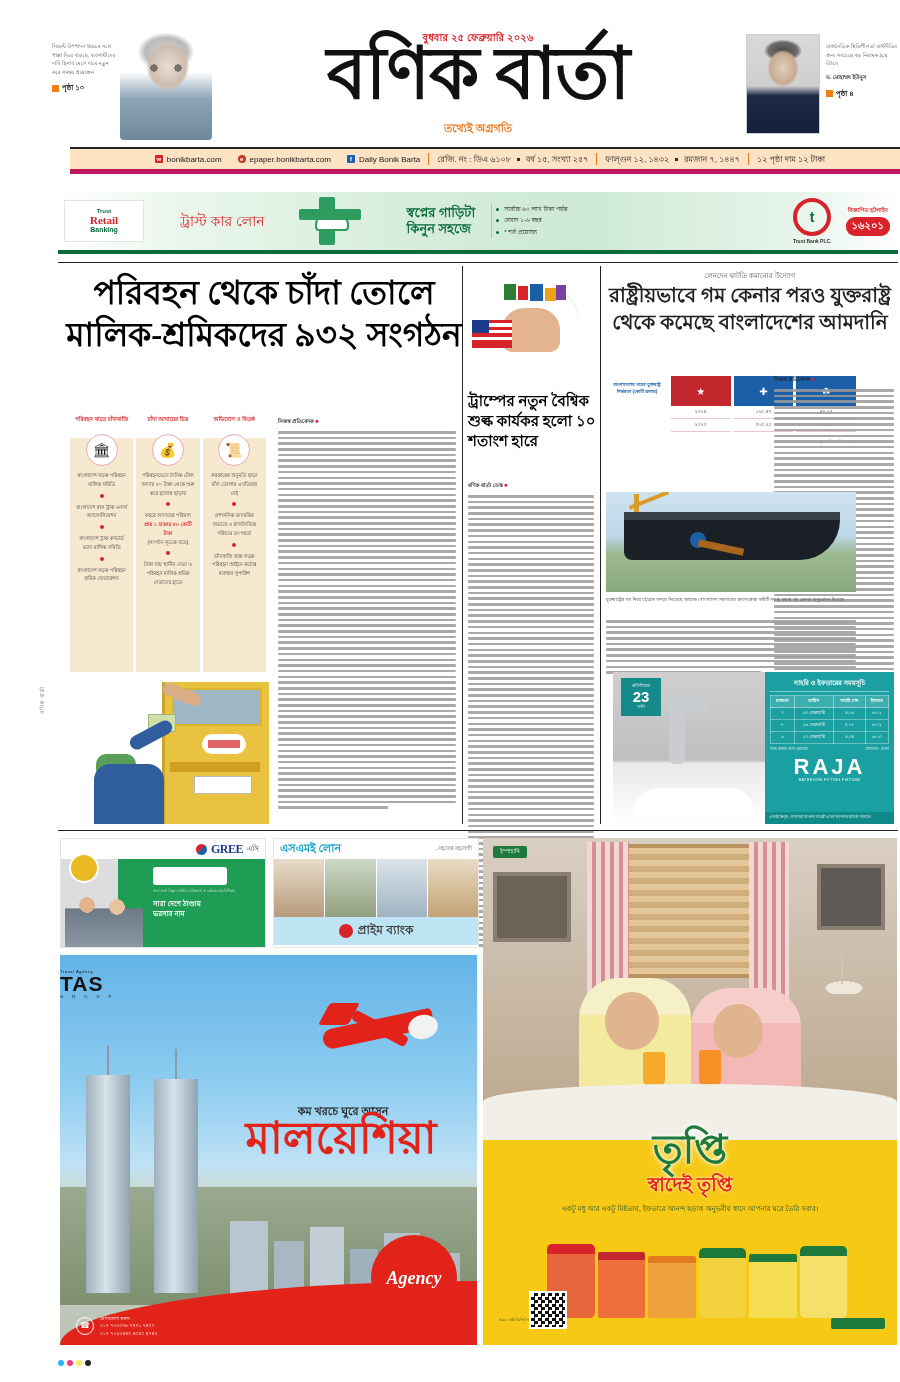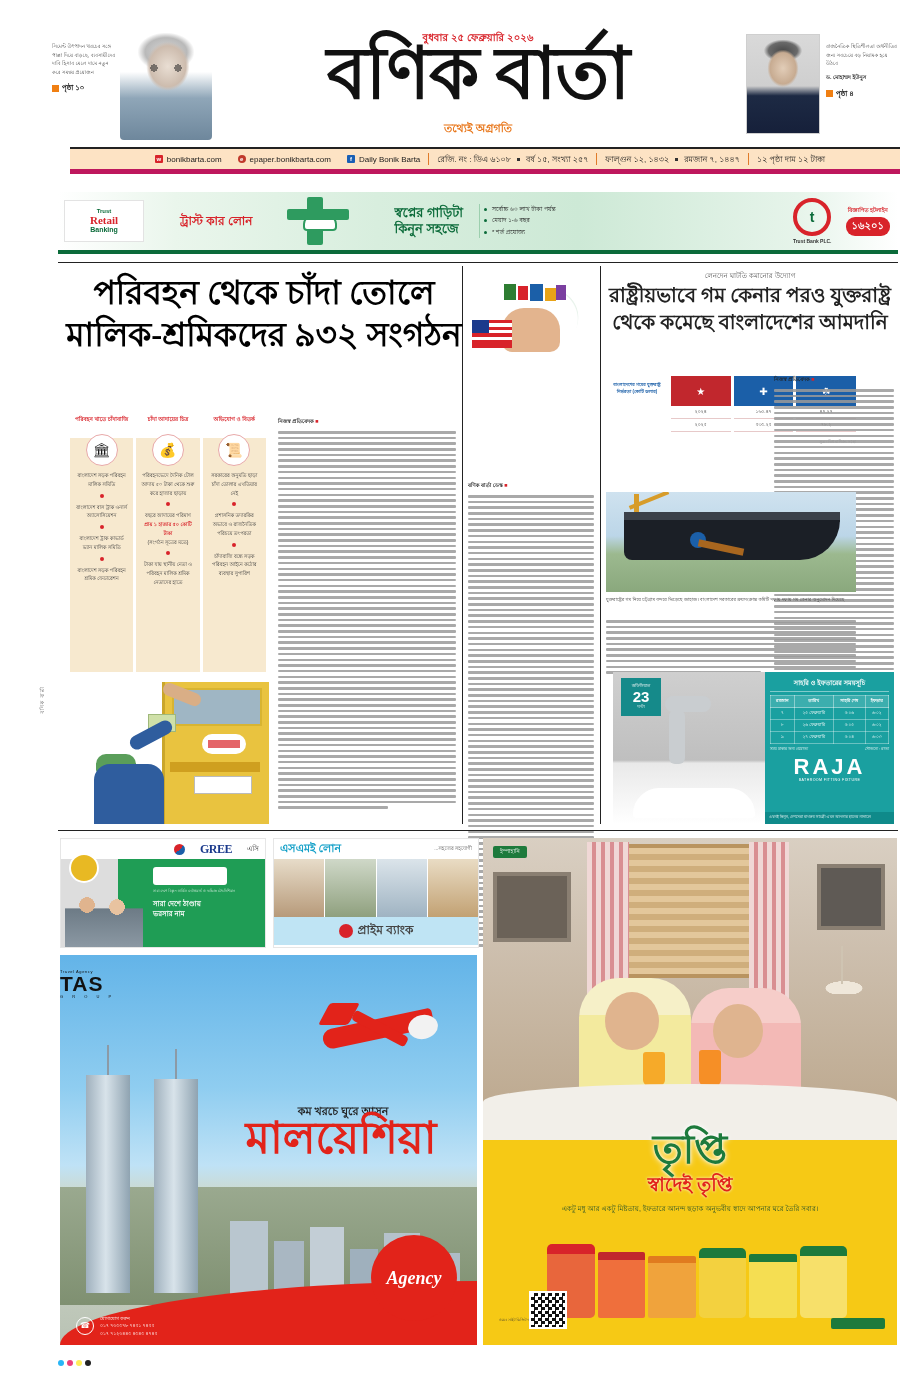--- a/index.html
+++ b/index.html
@@ -58,21 +58,21 @@
 
   
   .ad-trust{position:absolute;left:30px;top:192px;width:840px;height:58px;
     background:linear-gradient(90deg,#ffffff 0%,#eaf6ec 14%,#d8eede 38%,#cde9d6 62%,#e6f4ea 88%,#ffffff 100%);
     border-bottom:4px solid #0b6b3a;display:flex;align-items:center;overflow:hidden;}
   .trust-logo{width:78px;height:40px;margin-left:6px;background:#fff;border:1px solid #e3e3e3;
     display:flex;flex-direction:column;align-items:center;justify-content:center;line-height:1.05;}
   .tl1{font-size:6px;color:#0b6b3a;font-weight:bold;}
   .tl2{font-size:11px;color:#d8232a;font-weight:900;font-family:"Liberation Serif",serif;}
   .tl3{font-size:7px;color:#0b6b3a;font-weight:bold;}
-  .trust-tag{margin-left:36px;font-size:12px;font-weight:bold;color:#d8232a;line-height:1.35;text-align:center;}
+  .trust-tag{margin-left:36px;font-size:14px;font-weight:normal;color:#d8232a;line-height:1.35;text-align:center;}
   .trust-t{position:relative;margin-left:26px;width:96px;height:52px;}
   .trust-t:before{content:"";position:absolute;left:28px;top:2px;width:16px;height:48px;background:#2e9b5f;border-radius:2px;}
   .trust-t:after{content:"";position:absolute;left:8px;top:14px;width:62px;height:11px;background:#2e9b5f;border-radius:2px;}
   .trust-car{position:absolute;left:24px;top:20px;width:34px;height:16px;background:#fff;border-radius:9px 9px 4px 4px;
     box-shadow:0 0 0 2px #2e9b5f inset;}
   .trust-head{margin-left:20px;font-size:13px;font-weight:900;color:#0b6b3a;line-height:1.25;}
   .trust-bul{margin-left:16px;padding-left:12px;border-left:1px solid #9ccfae;font-size:6px;color:#222;line-height:1.9;}
   .trust-bul li{list-style:none;position:relative;}
   .trust-bul li:before{content:"";position:absolute;left:-8px;top:4px;width:3px;height:3px;border-radius:50%;background:#0b6b3a;}
   .trust-mark{margin-left:auto;display:flex;align-items:center;gap:14px;margin-right:8px;}
@@ -190,21 +190,21 @@
   .raja-tbl{width:100%;border-collapse:collapse;font-size:4.3px;}
   .raja-tbl th{background:rgba(255,255,255,.15);padding:2px 1px;font-weight:bold;border:1px solid rgba(255,255,255,.4);}
   .raja-tbl td{padding:2px 1px;text-align:center;border:1px solid rgba(255,255,255,.35);}
   .raja-note{font-size:3.8px;display:flex;justify-content:space-between;margin-top:2px;opacity:.95;}
   .raja-logo{text-align:center;font-size:22px;font-weight:900;letter-spacing:3px;color:#fff;margin-top:3px;line-height:1;}
   .raja-sub{text-align:center;font-size:3.6px;letter-spacing:.4px;}
   .raja-foot{position:absolute;left:0;right:0;bottom:0;background:#0f8a8a;font-size:3.8px;padding:3px 4px;line-height:1.5;}
 
   
   .ad-gree{position:absolute;left:32px;top:838px;width:204px;height:108px;background:#fff;border:1px solid #e6e6e6;overflow:hidden;}
-  .gree-top{height:20px;display:flex;align-items:center;justify-content:flex-end;padding-right:6px;gap:15px;background:#fff;}
+  .gree-top{height:20px;display:flex;align-items:center;justify-content:flex-end;padding-right:6px;gap:4px;background:#fff;}
   .gree-mark{width:11px;height:11px;border-radius:50%;background:linear-gradient(135deg,#d8232a 50%,#1b5fa8 50%);}
   .gree-name{font-size:12px;font-weight:900;color:#1b3a8c;letter-spacing:-.5px;font-family:"Liberation Serif",serif;}
   .gree-body{position:relative;height:88px;background:linear-gradient(90deg,#ddd 0 28%,#1f9d55 28% 100%);}
   .gree-ac{position:absolute;left:92px;top:8px;width:74px;height:18px;background:#fff;border-radius:3px;}
   .gree-txt{position:absolute;left:92px;top:40px;width:104px;font-size:7px;font-weight:900;color:#fff;line-height:1.4;}
   .gree-sm{position:absolute;left:92px;top:30px;width:104px;font-size:3.6px;color:#eaf7ee;line-height:1.5;}
   .gree-seal{position:absolute;left:8px;top:-6px;width:26px;height:26px;border-radius:50%;background:#e8b923;border:2px solid #fff;}
   .gree-people{position:absolute;left:4px;bottom:0;width:78px;height:56px;
     background:radial-gradient(circle 11px at 22px 14px,#e0b48e 0 70%,rgba(0,0,0,0) 72%),
                radial-gradient(circle 11px at 52px 16px,#e8c3a0 0 70%,rgba(0,0,0,0) 72%),
@@ -542,20 +542,21 @@
     <div class="pt-arm"></div>
     <div class="pt-cap"></div>
     <div class="pt-man"></div>
   </div>
 
   <div class="hand-art">
     <div class="goods"></div>
     <div class="palm"></div>
     <div class="flag"></div>
   </div>
+  <div class="mid-head">ট্রাম্পের নতুন বৈশ্বিক শুল্ক কার্যকর হলো ১০ শতাংশ হারে</div>
   <div class="tcol" style="left:440px;top:482px;width:126px;">
     <div class="byline">
       <span>বণিক বার্তা ডেস্ক</span>
       <span class="bullet">■</span>
     </div>
     <div class="tline"></div>
       <div class="tline"></div>
       <div class="tline"></div>
       <div class="tline"></div>
     <div class="tline"></div>

